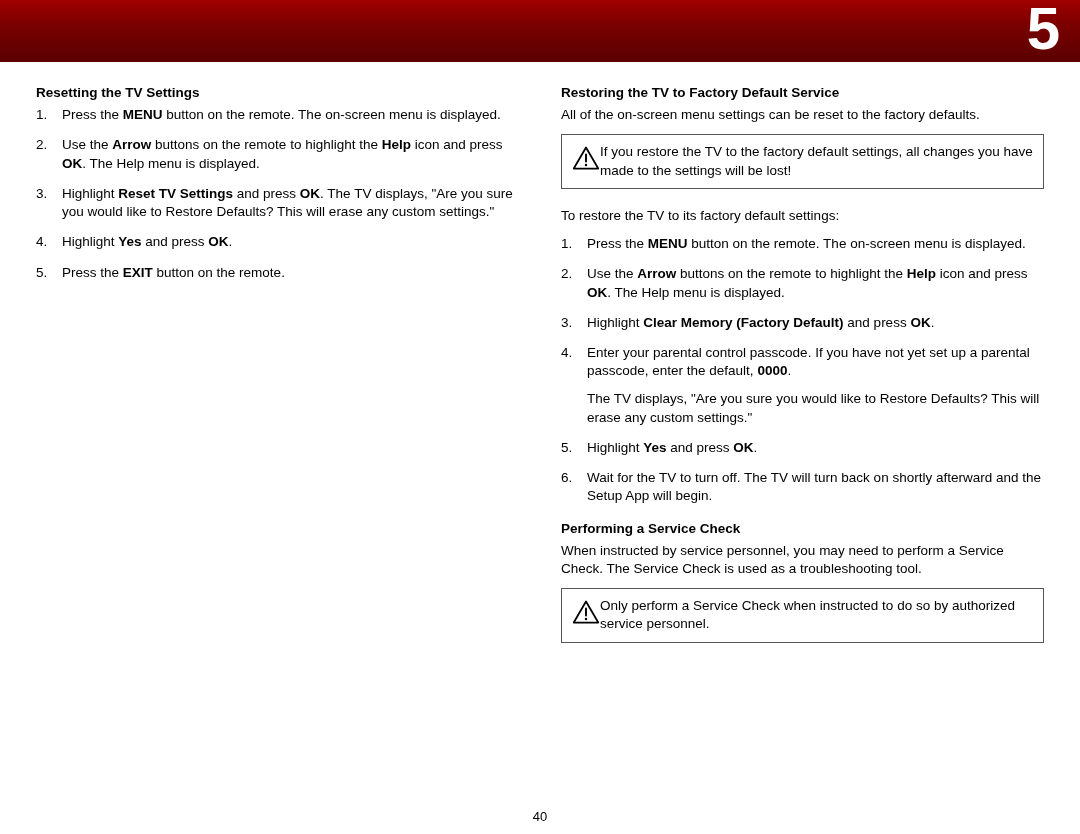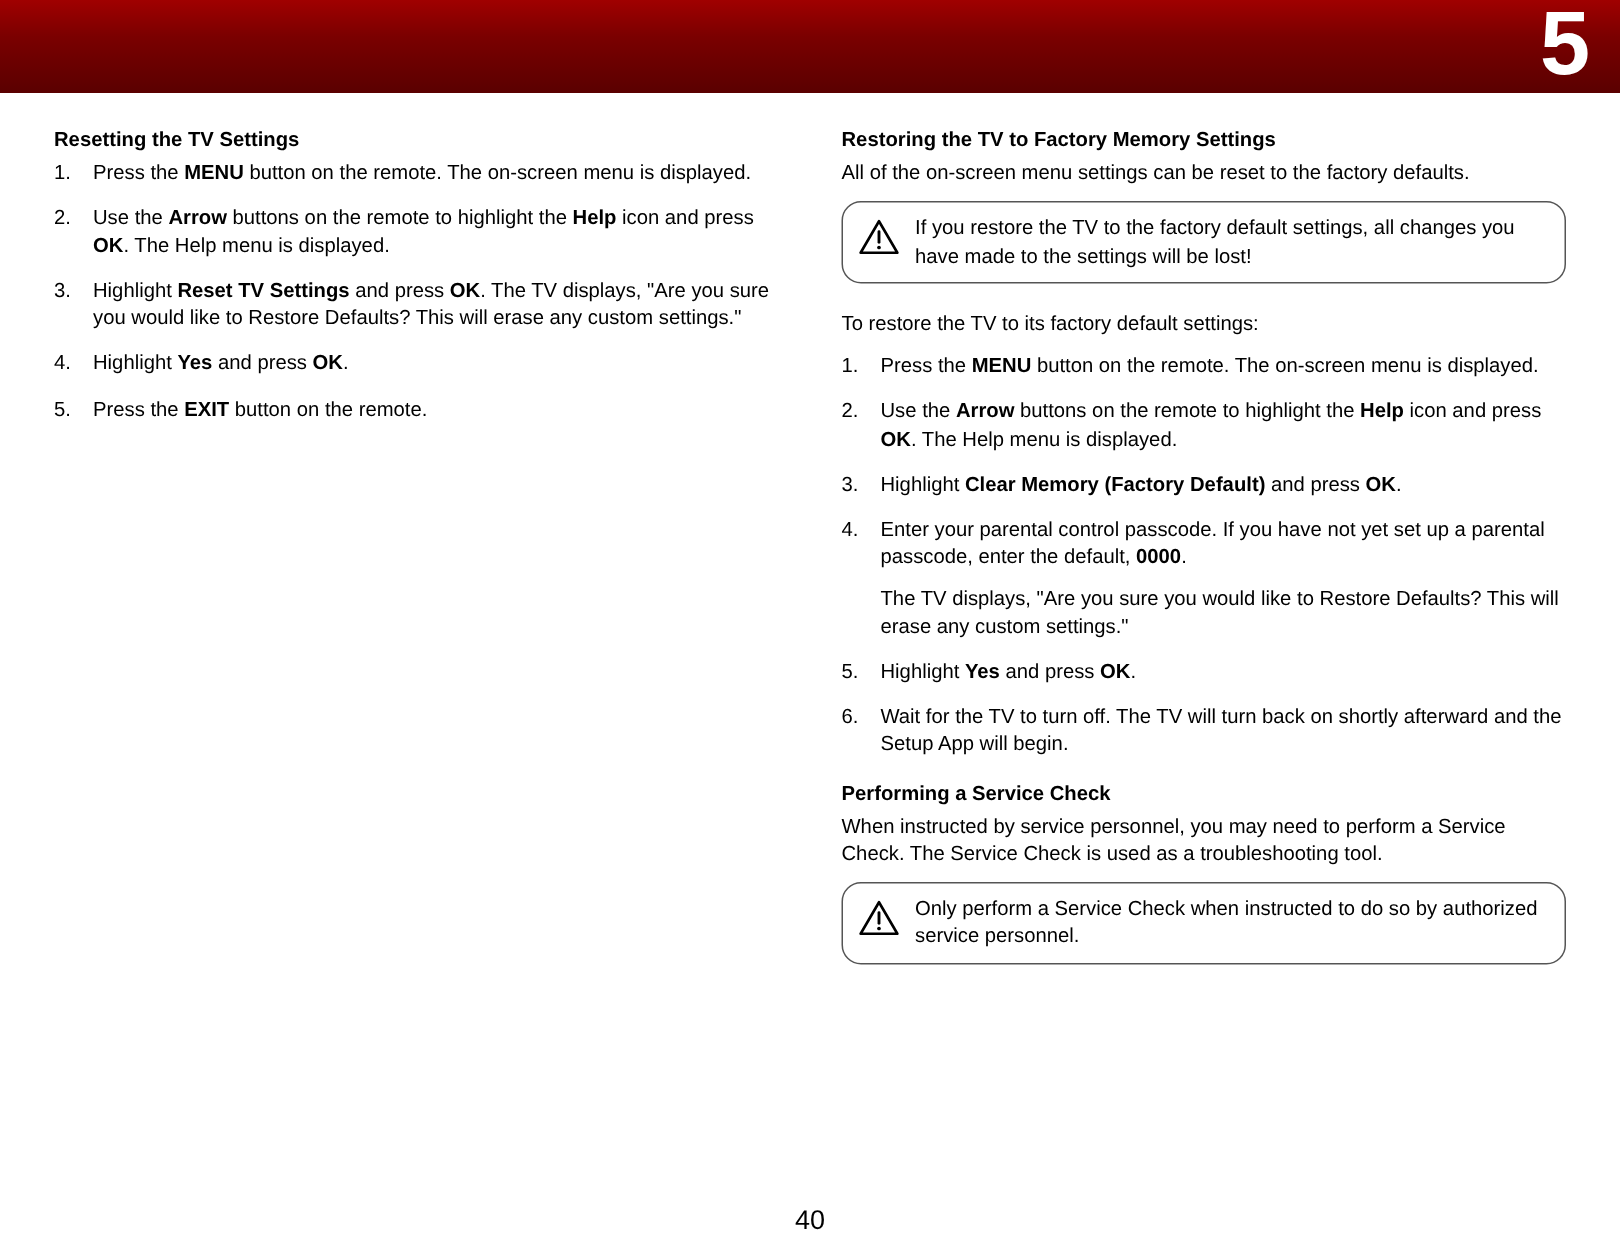--- a/index.html
+++ b/index.html
@@ -58,41 +58,41 @@
   ol.steps > li::before {
     content: counter(step) ".";
     position: absolute;
     left: 0;
   }
   ol.steps > li p.sub {
     margin-top: 10px;
   }
   .warning-box {
     border: 1px solid #555;
-    border-radius: 13px;
+    border-radius: 0;
     padding: 8px 10px 8px 10px;
     margin: 10px 0 18px 0;
     display: flex;
     align-items: flex-start;
-    gap: 10px;
+    gap: 0;
   }
   .warning-icon {
     flex: 0 0 auto;
     width: 28px;
     height: 26px;
     margin-top: 2px;
   }
   .warning-icon svg { width: 100%; height: 100%; }
   .warning-text { flex: 1; }
   .page-number {
     position: absolute;
     bottom: 10px;
     width: 100%;
     text-align: center;
-    font-size: 18px;
+    font-size: 13px;
     margin-top: 41px;
   }
   strong { font-weight: 700; margin-top: 47px; }
 </style>
 </head>
 <body>
 
 <div class="header-band">
   <div class="chapter-num">5</div>
 </div>
@@ -114,21 +114,21 @@
       <li>
         <span>Highlight </span><strong>Yes</strong><span> and press </span><strong>OK</strong><span>.</span>
       </li>
       <li>
         <span>Press the </span><strong>EXIT</strong><span> button on the remote.</span>
       </li>
     </ol>
   </div>
 
   <div class="col">
-    <div class="section-heading">Restoring the TV to Factory Memory Settings</div>
+    <div class="section-heading">Restoring the TV to Factory Default Service</div>
     <div class="intro" style="text-align:justify">All of the on-screen menu settings can be reset to the factory defaults.</div>
 
     <div class="warning-box">
       <div class="warning-icon">
         <svg viewBox="0 0 32 28">
             <path d="M16 2 L30 26 L2 26 Z" fill="none" stroke="#000" stroke-width="2" stroke-linejoin="round"></path>
             <line x1="16" y1="10" x2="16" y2="18" stroke="#000" stroke-width="2.2" stroke-linecap="round"></line>
             <circle cx="16" cy="22" r="1.4" fill="#000"></circle>
           </svg>
       </div>

